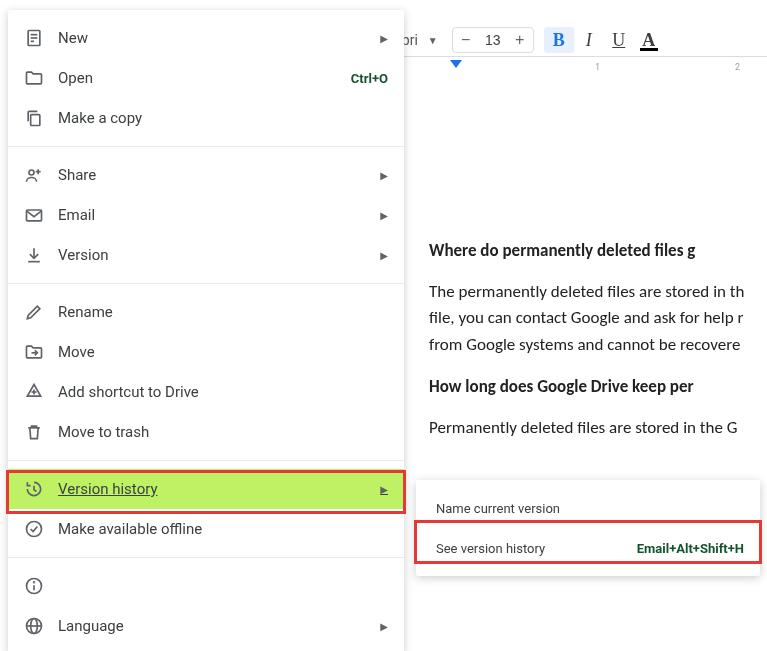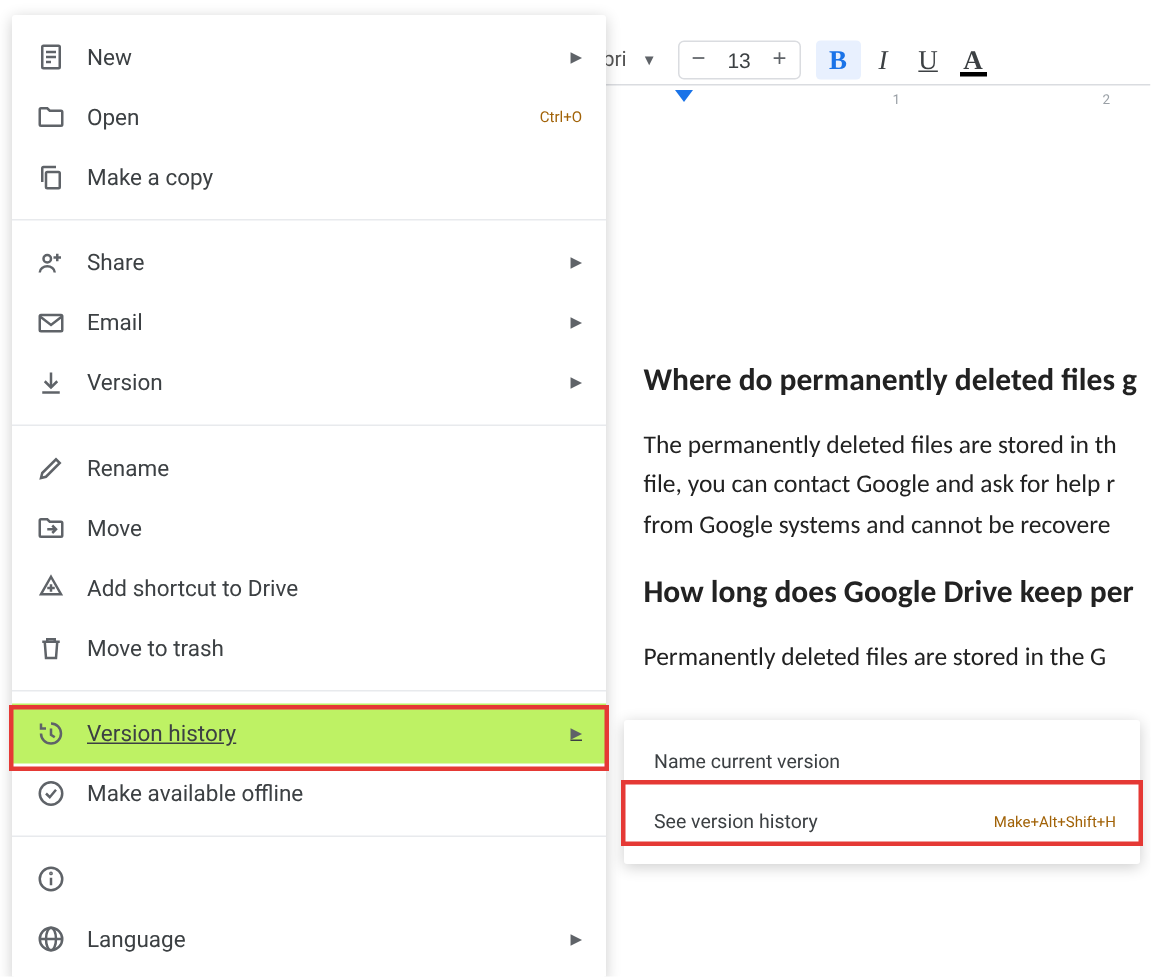--- a/index.html
+++ b/index.html
@@ -70,21 +70,21 @@
       border-right: 6px solid transparent;
       border-top: 8px solid #1a73e8;
     }
     .ruler span { position: absolute; top: 5px; }
 
     .doc {
       position: absolute; top: 80px; left: 395px; right: 0;
       padding: 20px 0 0 34px;
       color: #222; font-family: Calibri, Arial, sans-serif;
     }
-    .doc h3 { font-size: 21px; font-weight: bold; margin: 140px 0 18px; }
+    .doc h3 { font-size: 17px; font-weight: bold; margin: 140px 0 18px; }
     .doc h3.h2 { margin-top: 16px; }
     .doc p { font-size: 17px; line-height: 1.55; margin: 0 0 18px; }
 
     .file-menu {
       position: absolute; top: 10px; left: 8px;
       width: 396px; background: #fff;
       box-shadow: 0 2px 10px rgba(0,0,0,0.2);
       padding: 8px 0;
       z-index: 10;
       border-radius: 2px;
@@ -95,21 +95,21 @@
       cursor: pointer; position: relative; justify-content: space-between;
     }
     .menu-item.highlighted { background: #bef264; text-decoration: underline; }
     .menu-item .icon {
       width: 20px; height: 20px; margin-right: 14px;
       display: flex; align-items: center; justify-content: center;
       color: #5f6368;
     }
     .menu-item .icon svg { width: 20px; height: 20px; }
     .menu-item .label { flex: 1; color: #3c4043; font-size: 15px; }
-    .menu-item .shortcut { color: #a16207; font-size: 10px; }
+    .menu-item .shortcut { color: #14532d; font-size: 13px; font-weight: bold; }
     .menu-item .arrow {
       color: #5f6368; font-size: 10px; margin-left: auto;
     }
     .divider { height: 1px; background: #e8eaed; margin: 8px 0; }
 
     .red-box-1 {
       position: absolute; border: 3px solid #e53935;
       left: 6px; width: 400px; top: 470px; height: 44px;
       z-index: 20; pointer-events: none;
     }
@@ -309,18 +309,18 @@
     <span class="arrow">▶</span>
   </div>
 </div>
 
 <div class="submenu">
   <div class="menu-item">
     <span class="label" style="margin-left:4px">Name current version</span>
   </div>
   <div class="menu-item">
     <span class="label" style="margin-left:4px">See version history</span>
-    <span class="shortcut">Make+Alt+Shift+H</span>
+    <span class="shortcut">Email+Alt+Shift+H</span>
   </div>
 </div>
 
 <div class="red-box-1"></div>
 <div class="red-box-2"></div>
 
 </body></html>

